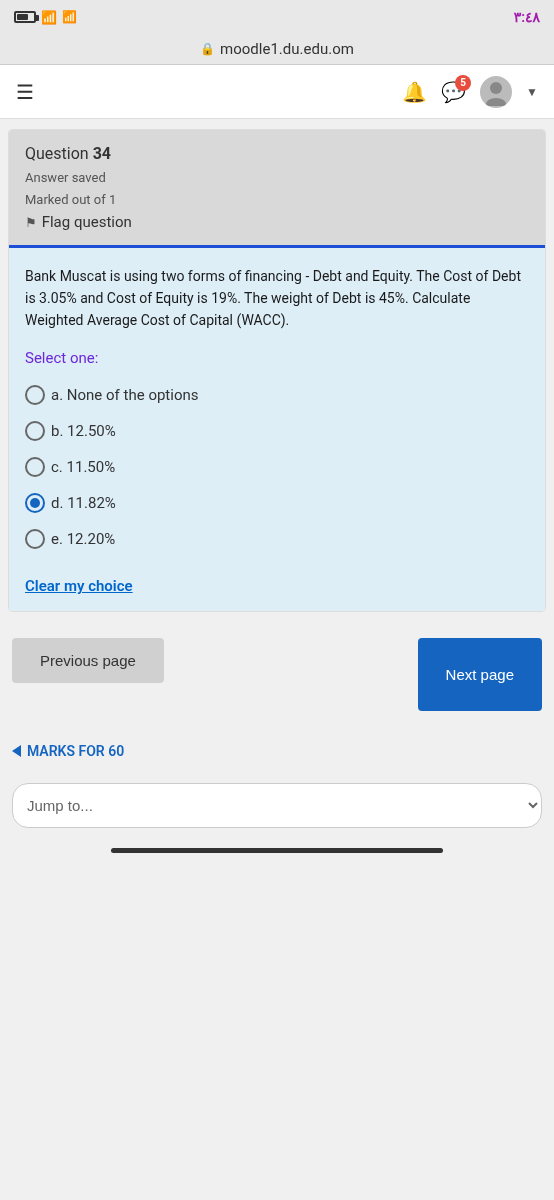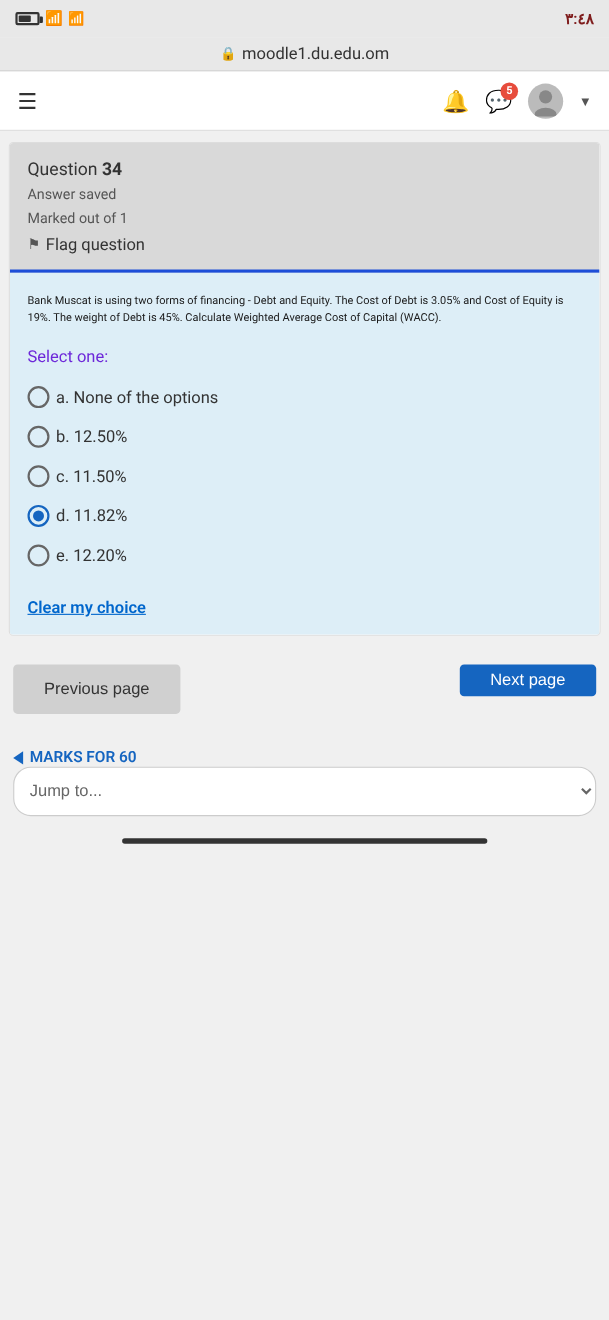--- a/index.html
+++ b/index.html
@@ -44,21 +44,21 @@
     .battery-icon::before {
       content:'';
       position: absolute;
       left: 1px; top: 1px;
       width: 60%; height: calc(100% - 2px);
       background: #333;
       border-radius: 1px;
     }
     .wifi-icon { font-size: 13px; }
     .signal-icon { font-size: 12px; letter-spacing: -1px; }
-    .status-right { font-size: 14px; font-weight: 600; color: #7f1d1d; }
+    .status-right { font-size: 14px; font-weight: 600; color: #a21caf; }
 
     
     .url-bar {
       background: #e8e8e8;
       display: flex;
       align-items: center;
       justify-content: center;
       padding: 6px 10px;
       gap: 5px;
       border-bottom: 1px solid #ccc;
@@ -140,21 +140,21 @@
       cursor: pointer;
     }
     .flag-icon { font-size: 13px; color: #555; }
 
     
     .question-body {
       background: #ddeef7;
       padding: 18px 16px 16px;
     }
     .question-text {
-      font-size: 10px;
+      font-size: 14px;
       color: #1a1a1a;
       line-height: 1.55;
       margin-bottom: 18px;
     }
     .select-one-label {
       font-size: 15px;
       color: #6d28d9;
       margin-bottom: 10px;
     }
     .options-list {
@@ -213,39 +213,39 @@
       padding: 14px 28px;
       font-size: 15px;
       cursor: pointer;
       font-weight: 500;
     }
     .btn-next {
       background: #1565c0;
       color: #fff;
       border: none;
       border-radius: 4px;
-      padding: 6px 28px;
+      padding: 28px 28px;
       font-size: 15px;
       cursor: pointer;
       font-weight: 500;
     }
 
     
     .bottom-section {
       padding: 16px 12px 10px;
     }
     .marks-link {
       display: flex;
       align-items: center;
       gap: 6px;
       color: #1565c0;
       font-size: 14px;
       font-weight: 600;
       text-decoration: none;
-      margin-bottom: 0;
+      margin-bottom: 24px;
       cursor: pointer;
     }
     .triangle-left {
       width: 0; height: 0;
       border-top: 6px solid transparent;
       border-bottom: 6px solid transparent;
       border-right: 9px solid #1565c0;
     }
     .jump-select {
       width: 100%;

